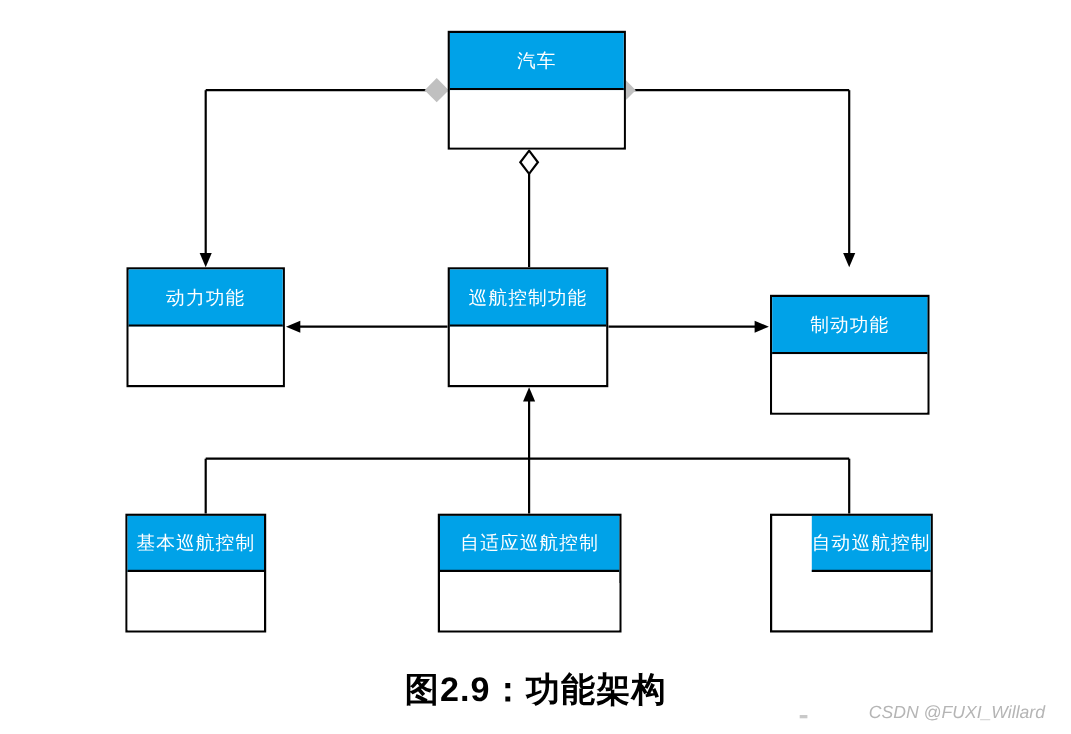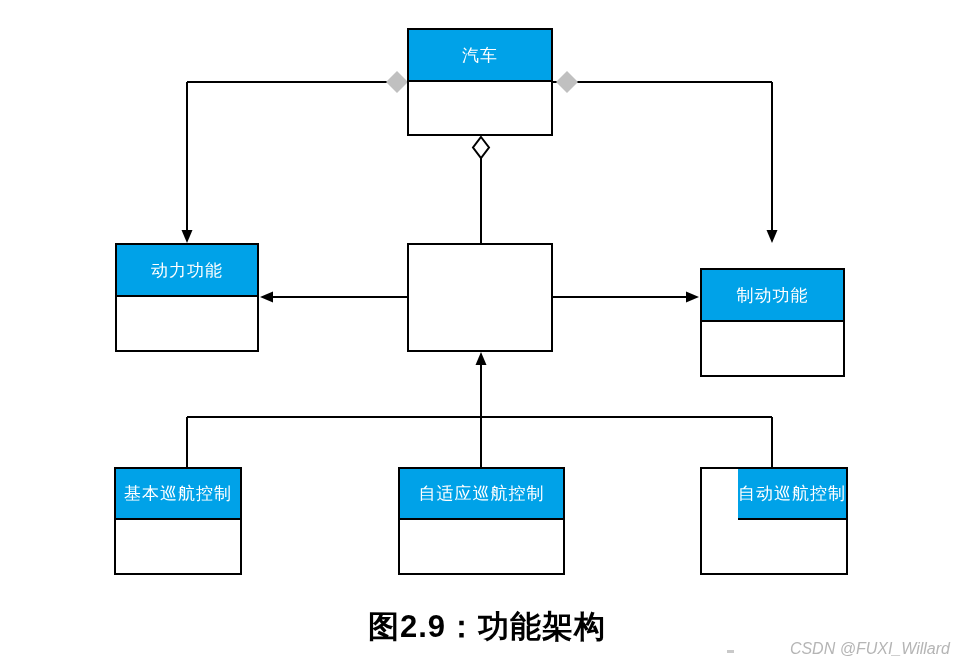--- a/index.html
+++ b/index.html
@@ -40,21 +40,21 @@
     letter-spacing: 1px;
     display: flex;
     align-items: center;
     justify-content: center;
     flex: 0 0 auto;
   }
   .uml-body {
     flex: 1 1 auto;
     background: #ffffff;
   }
-  .box-car            { left: 407px; top: 28px;  width: 146px; height: 108px; }
+  .box-car            { left: 407px; top: 28px;  width: 162px; height: 108px; }
   .box-power          { left: 115px; top: 243px; width: 144px; height: 109px; }
   .box-cruise         { left: 407px; top: 243px; width: 146px; height: 109px; }
   .box-brake          { left: 700px; top: 243px; width: 145px; height: 109px; margin-top: 25px; }
   .box-basic-cruise   { left: 114px; top: 467px; width: 128px; height: 108px; }
   .box-adaptive-cruise{ left: 398px; top: 467px; width: 167px; height: 108px; gap: 10px; }
   .box-auto-cruise    { left: 700px; top: 467px; width: 148px; height: 108px; align-items: flex-end; }
   .box-basic-cruise .uml-header,
   .box-adaptive-cruise .uml-header,
   .box-auto-cruise .uml-header { height: 51px; }
 
@@ -133,20 +133,23 @@
   </div>
 
   <div class="uml-box box-power">
     <div class="uml-header">
       <span>动力功能</span>
     </div>
     <div class="uml-body"></div>
   </div>
 
   <div class="uml-box box-cruise">
+    <div class="uml-header">
+      <span>巡航控制功能</span>
+    </div>
     <div class="uml-body"></div>
   </div>
 
   <div class="uml-box box-brake">
     <div class="uml-header">
       <span>制动功能</span>
     </div>
     <div class="uml-body"></div>
   </div>
 

